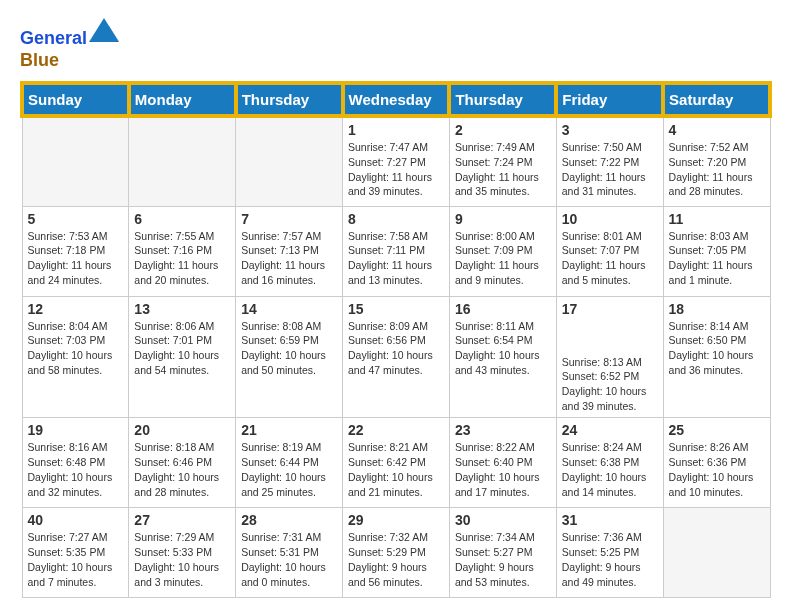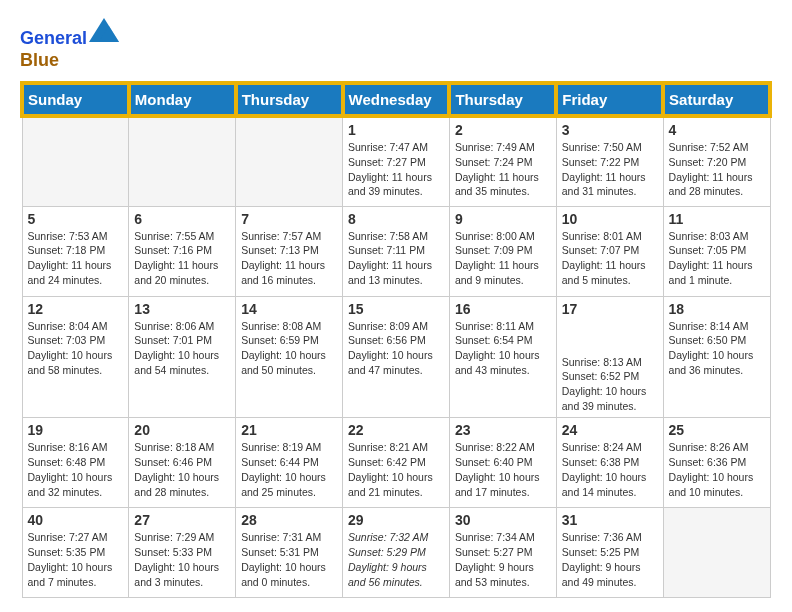--- a/index.html
+++ b/index.html
@@ -290,21 +290,21 @@
 Daylight: 10 hours and 3 minutes.</div>
         </td>
         <td>
           <div class="day-num">28</div>
           <div class="day-info" style="white-space: pre-line;">Sunrise: 7:31 AM
 Sunset: 5:31 PM
 Daylight: 10 hours and 0 minutes.</div>
         </td>
         <td>
           <div class="day-num">29</div>
-          <div class="day-info" style="white-space: pre-line; font-style: italic;">Sunrise: 7:32 AM
+          <div class="day-info" style="white-space: pre-line;">Sunrise: 7:32 AM
 Sunset: 5:29 PM
 Daylight: 9 hours and 56 minutes.</div>
         </td>
         <td>
           <div class="day-num">30</div>
           <div class="day-info" style="white-space: pre-line;">Sunrise: 7:34 AM
 Sunset: 5:27 PM
 Daylight: 9 hours and 53 minutes.</div>
         </td>
         <td>

